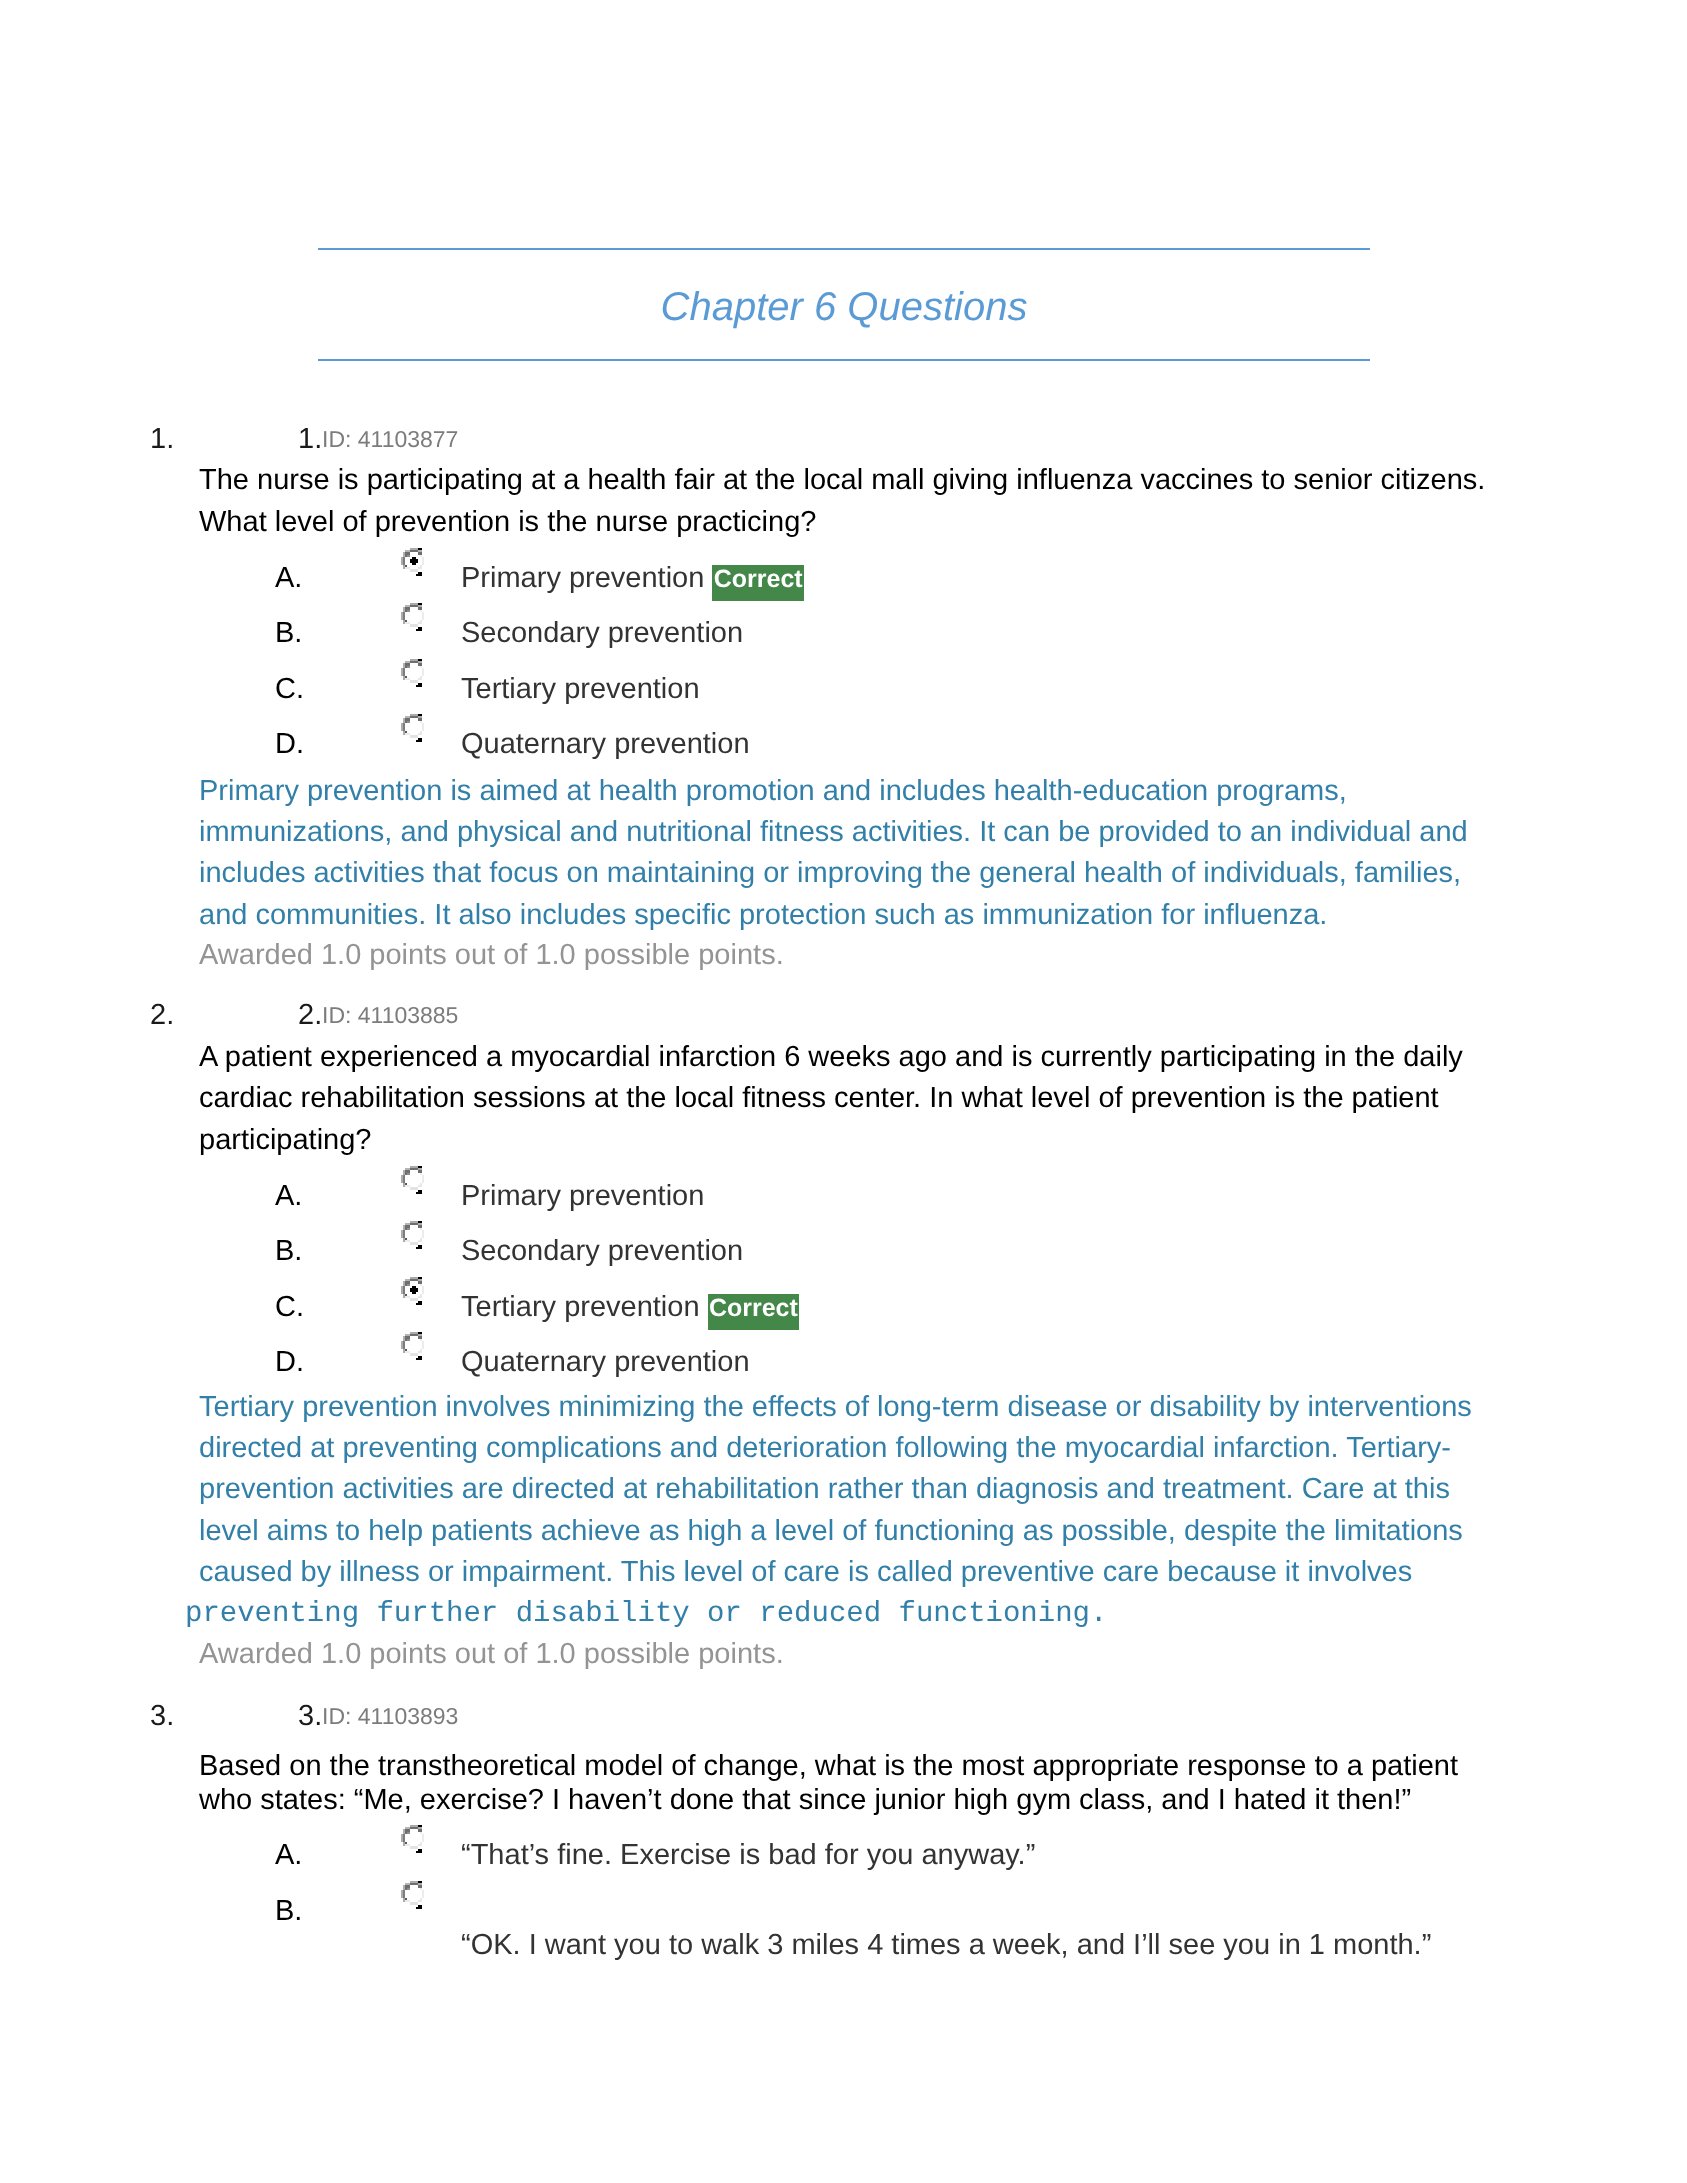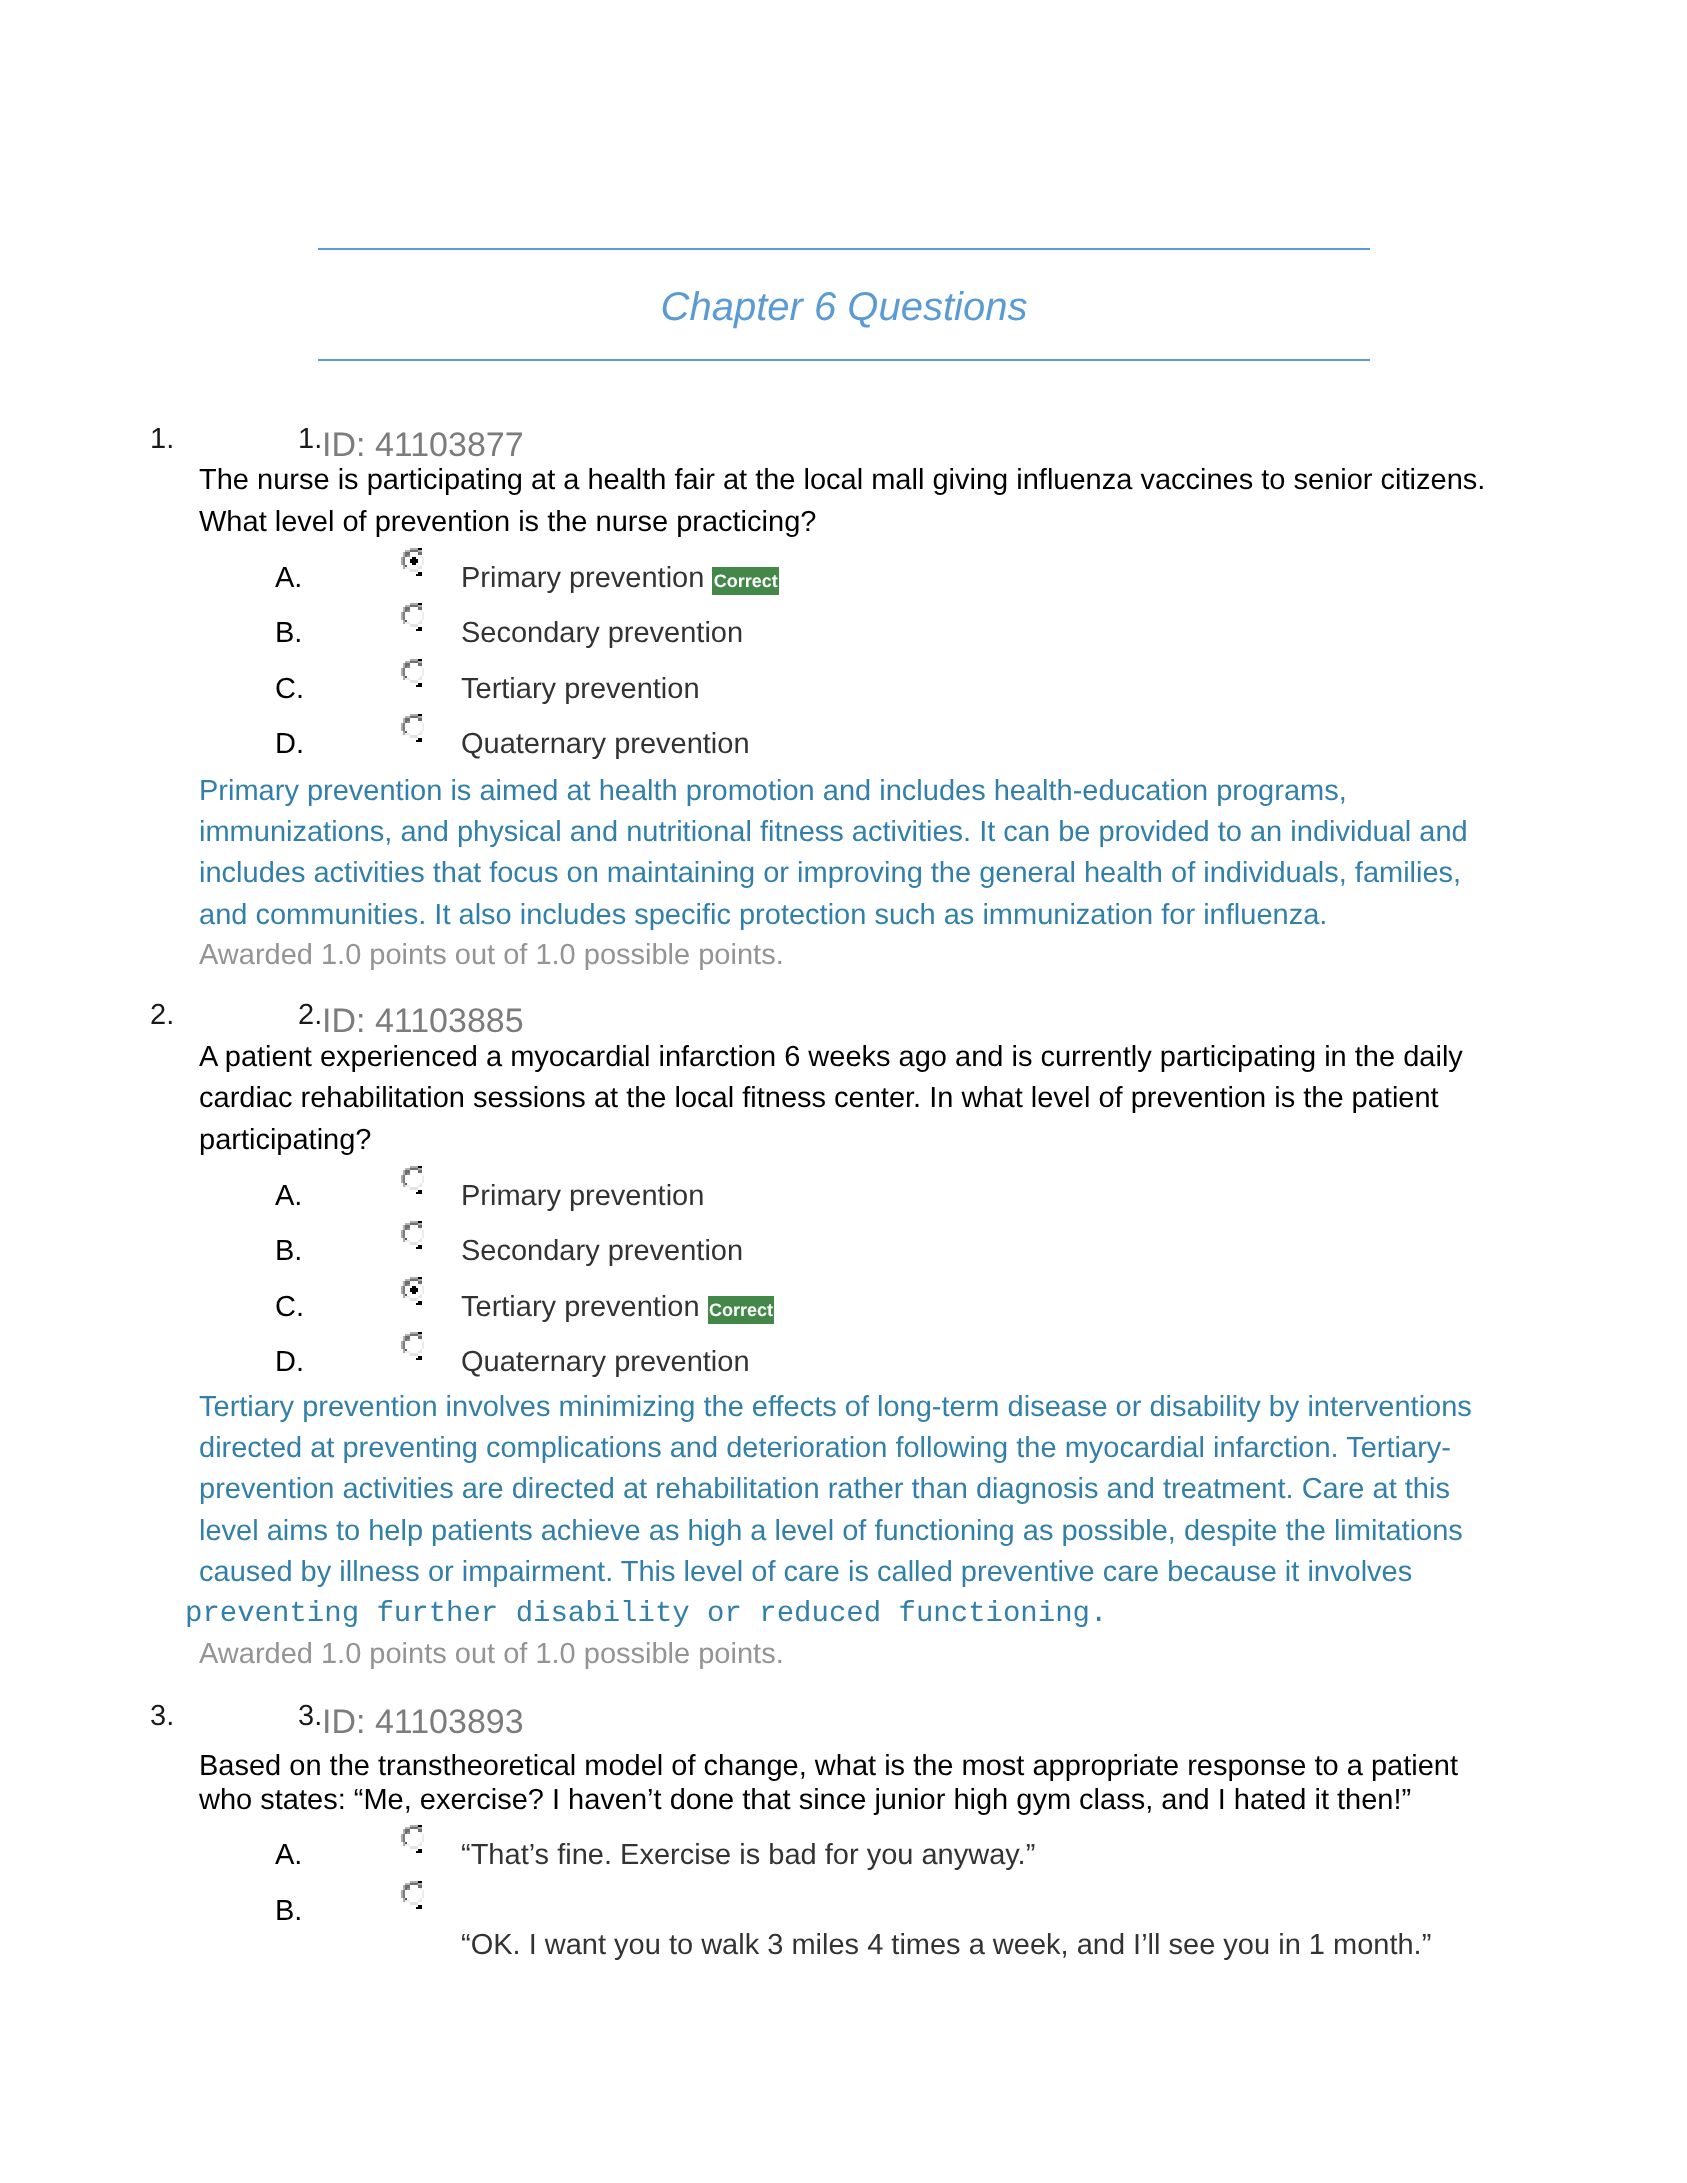--- a/index.html
+++ b/index.html
@@ -15,27 +15,27 @@
 .hrule{position:absolute;left:318px;height:2px;width:1052px;background:#5b9bd5;}
 .doc-title{position:absolute;left:318px;width:1052px;font-style:italic;font-size:40px;
            line-height:1;color:#5b9bd5;text-align:center;white-space:pre;
            will-change:transform;}
 
 
 .ln{position:absolute;white-space:pre;line-height:1;font-size:29px;
     will-change:transform;}
 .body-txt  {color:#000000;}
 .num       {color:#1a1a1a;}
-.idtxt     {color:#7c7c7c;font-size:34px;}
+.idtxt     {color:#7c7c7c;font-size:23px;}
 .optletter {color:#000000;}
 .opttxt    {color:#333333;}
 .expl      {color:#3280a9;}
 .awarded   {color:#949494;}
-.badge     {font-weight:bold;color:#ffffff;background:#438749;font-size:18px;
-            display:inline-block;height:28px;line-height:28px;padding:0 1.3px;
+.badge     {font-weight:bold;color:#ffffff;background:#438749;font-size:25px;
+            display:inline-block;height:36px;line-height:28px;padding:0 1.3px;
             vertical-align:baseline;position:relative;top:0px;}
 .radio-svg {position:absolute;width:25.5px;height:28px;}
 
 </style>
 </head>
 <body>
 
 <div class="page">
   <div class="title-block">
     <div class="hrule" style="top:248px;"></div>

